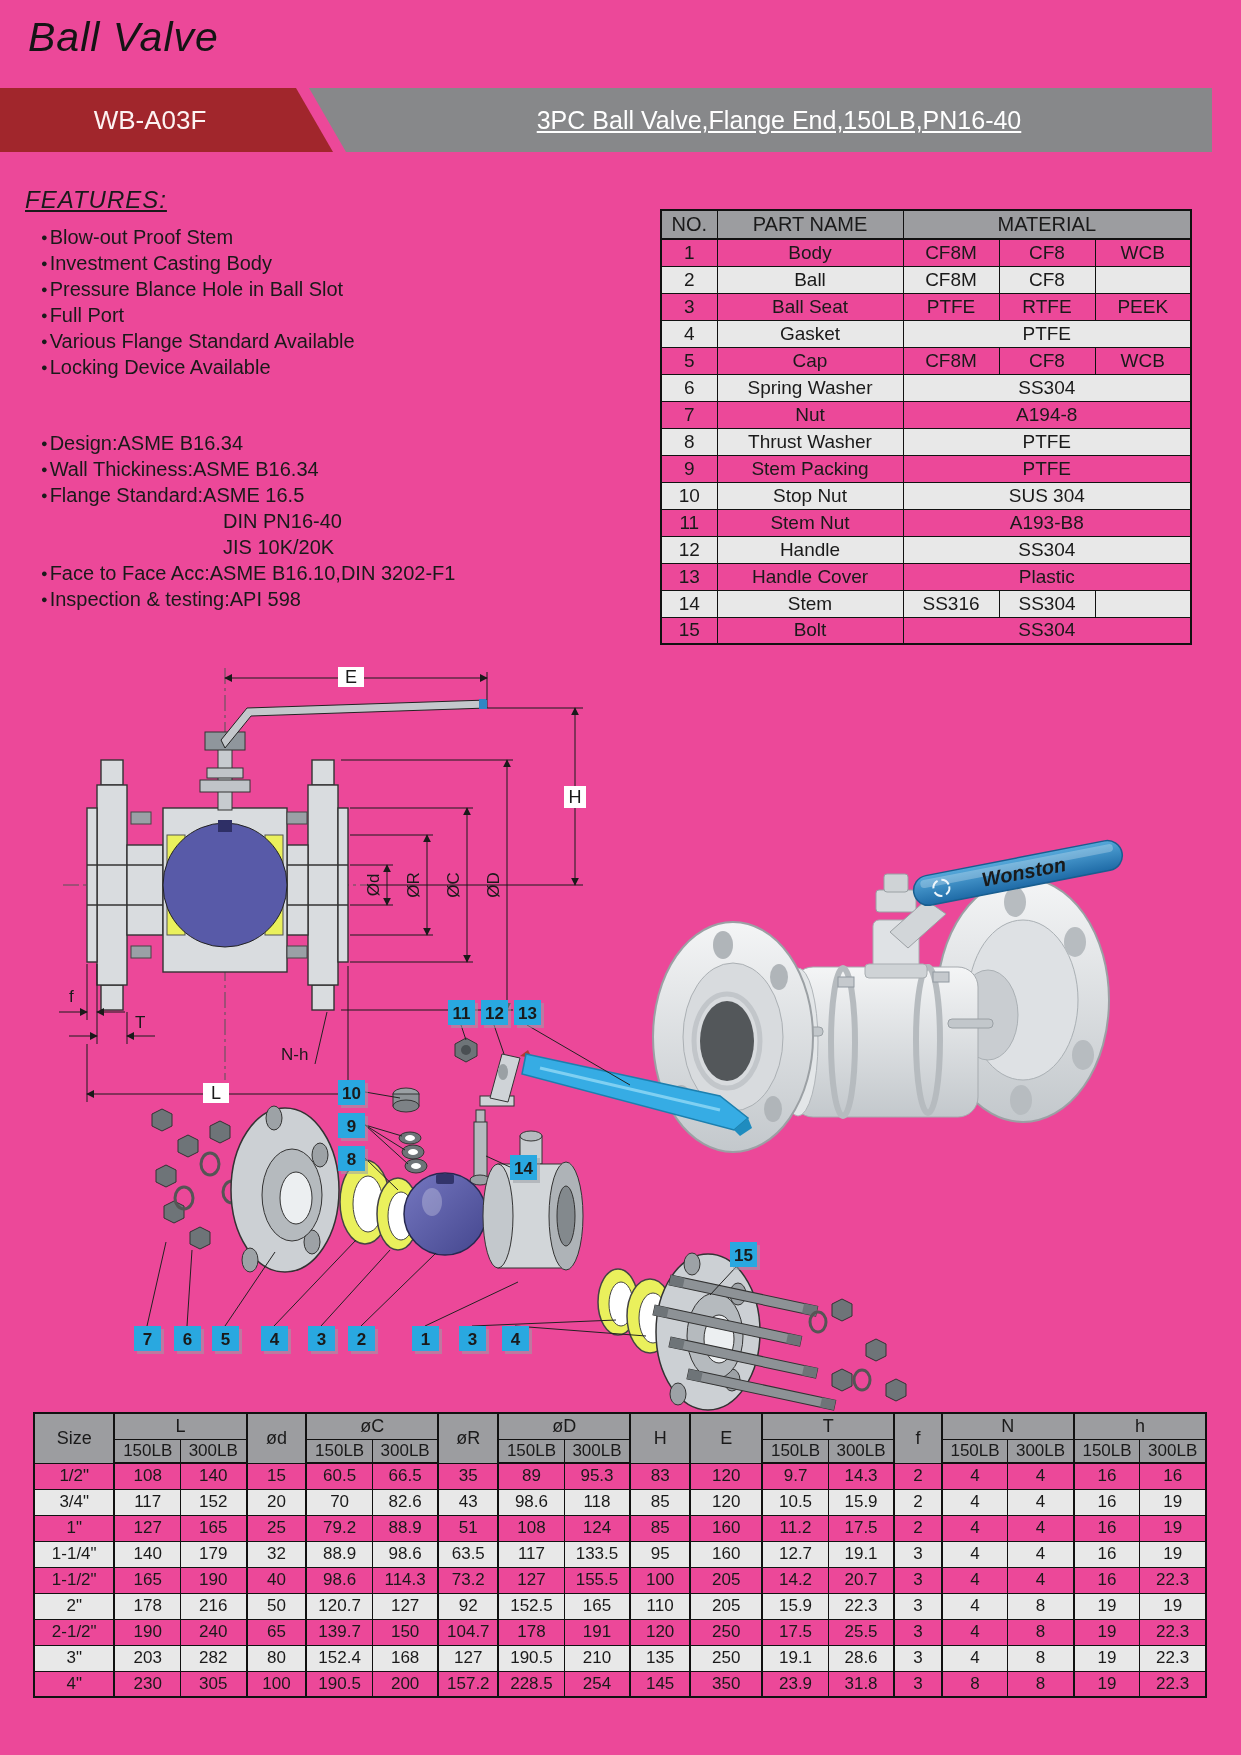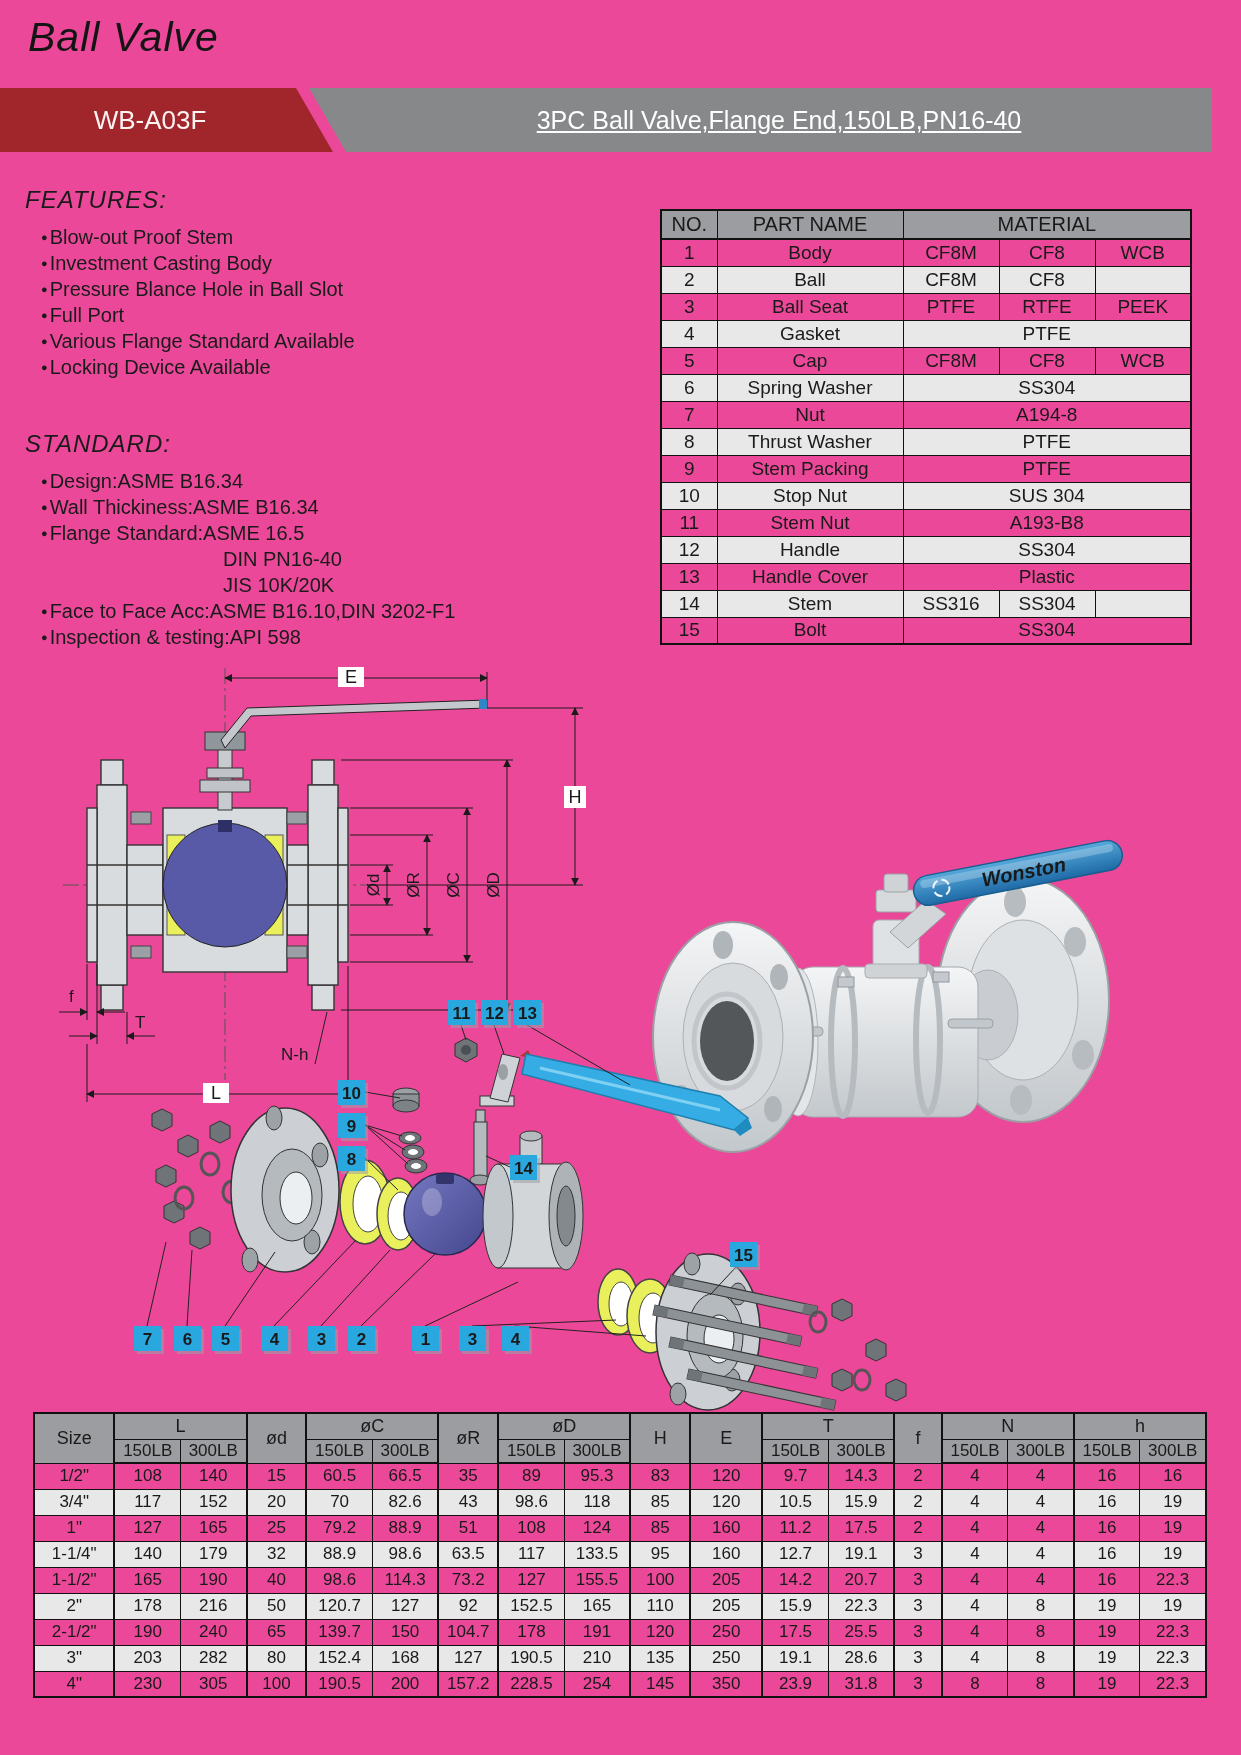--- a/index.html
+++ b/index.html
@@ -18,21 +18,21 @@
              clip-path:polygon(0 0,296px 0,333px 64px,0 64px);}
   #band .gray{position:absolute;left:0;top:0;width:1212px;height:64px;background:var(--gray);
               clip-path:polygon(309px 0,1212px 0,1212px 64px,346px 64px);}
   #band .model{position:absolute;left:0;top:0;width:300px;height:64px;line-height:64px;
                text-align:center;color:#fdf2f2;font-size:26px;}
   #band .desc{position:absolute;left:346px;top:0;width:866px;height:64px;line-height:64px;
               text-align:center;color:#fff;font-size:25px;text-decoration:underline;}
   
   .listblock{position:absolute;left:25px;width:610px;}
   #features{top:186px;} #standard{top:430px;}
-  .listblock h2{margin:0 0 10px 0;font-size:24px;font-style:italic;font-weight:500;letter-spacing:1px;}
+  .listblock h2{margin:0 0 10px 0;font-size:24px;font-style:italic;font-weight:500;letter-spacing:1px;text-decoration:underline;}
   .listblock ul{list-style:none;margin:0;padding:0 0 0 16px;}
   .listblock li{font-size:20px;line-height:26px;white-space:nowrap;}
   .listblock li::before{content:"\25CF";font-size:11px;vertical-align:3px;margin-right:2px;}
   .listblock li.indent{margin-left:182px;}
   .listblock li.indent::before{content:"";margin:0;}
   
   table{border-collapse:collapse;table-layout:fixed;}
   td,th{border:1px solid #111;text-align:center;vertical-align:middle;overflow:hidden;
         font-weight:normal;padding:0;}
   #parts-table{position:absolute;left:660px;top:209px;width:530px;border:2px solid #111;font-size:19px;}
@@ -78,21 +78,20 @@
         <li>Blow-out Proof Stem</li>
         <li>Investment Casting Body</li>
         <li>Pressure Blance Hole in Ball Slot</li>
         <li>Full Port</li>
         <li>Various Flange Standard Available</li>
         <li>Locking Device Available</li>
       </ul>
   </div>
 
   <div id="standard" class="listblock">
-    <h2>STANDARD:</h2>
     <ul id="standard-list">
         <li class="">Design:ASME B16.34</li>
         <li class="">Wall Thickiness:ASME B16.34</li>
         <li class="">Flange Standard:ASME 16.5</li>
         <li class="indent">DIN PN16-40</li>
         <li class="indent">JIS 10K/20K</li>
         <li class="">Face to Face Acc:ASME B16.10,DIN 3202-F1</li>
         <li class="">Inspection &amp; testing:API 598</li>
       </ul>
   </div>

